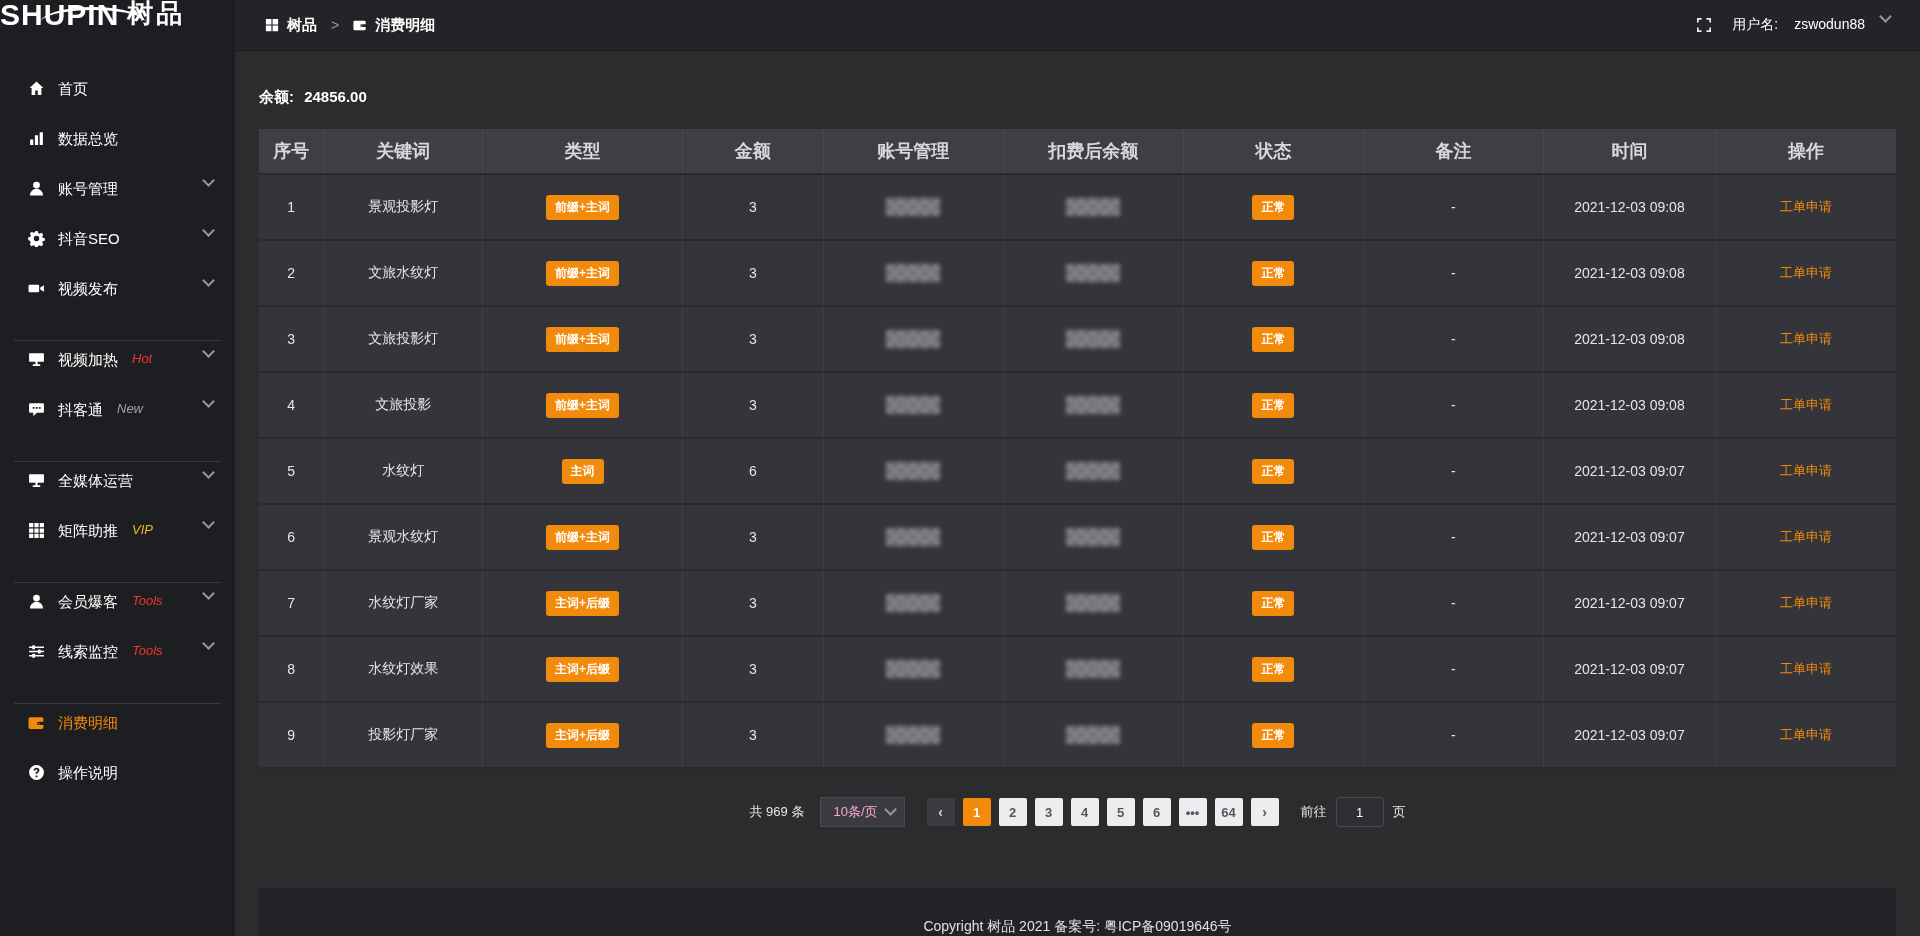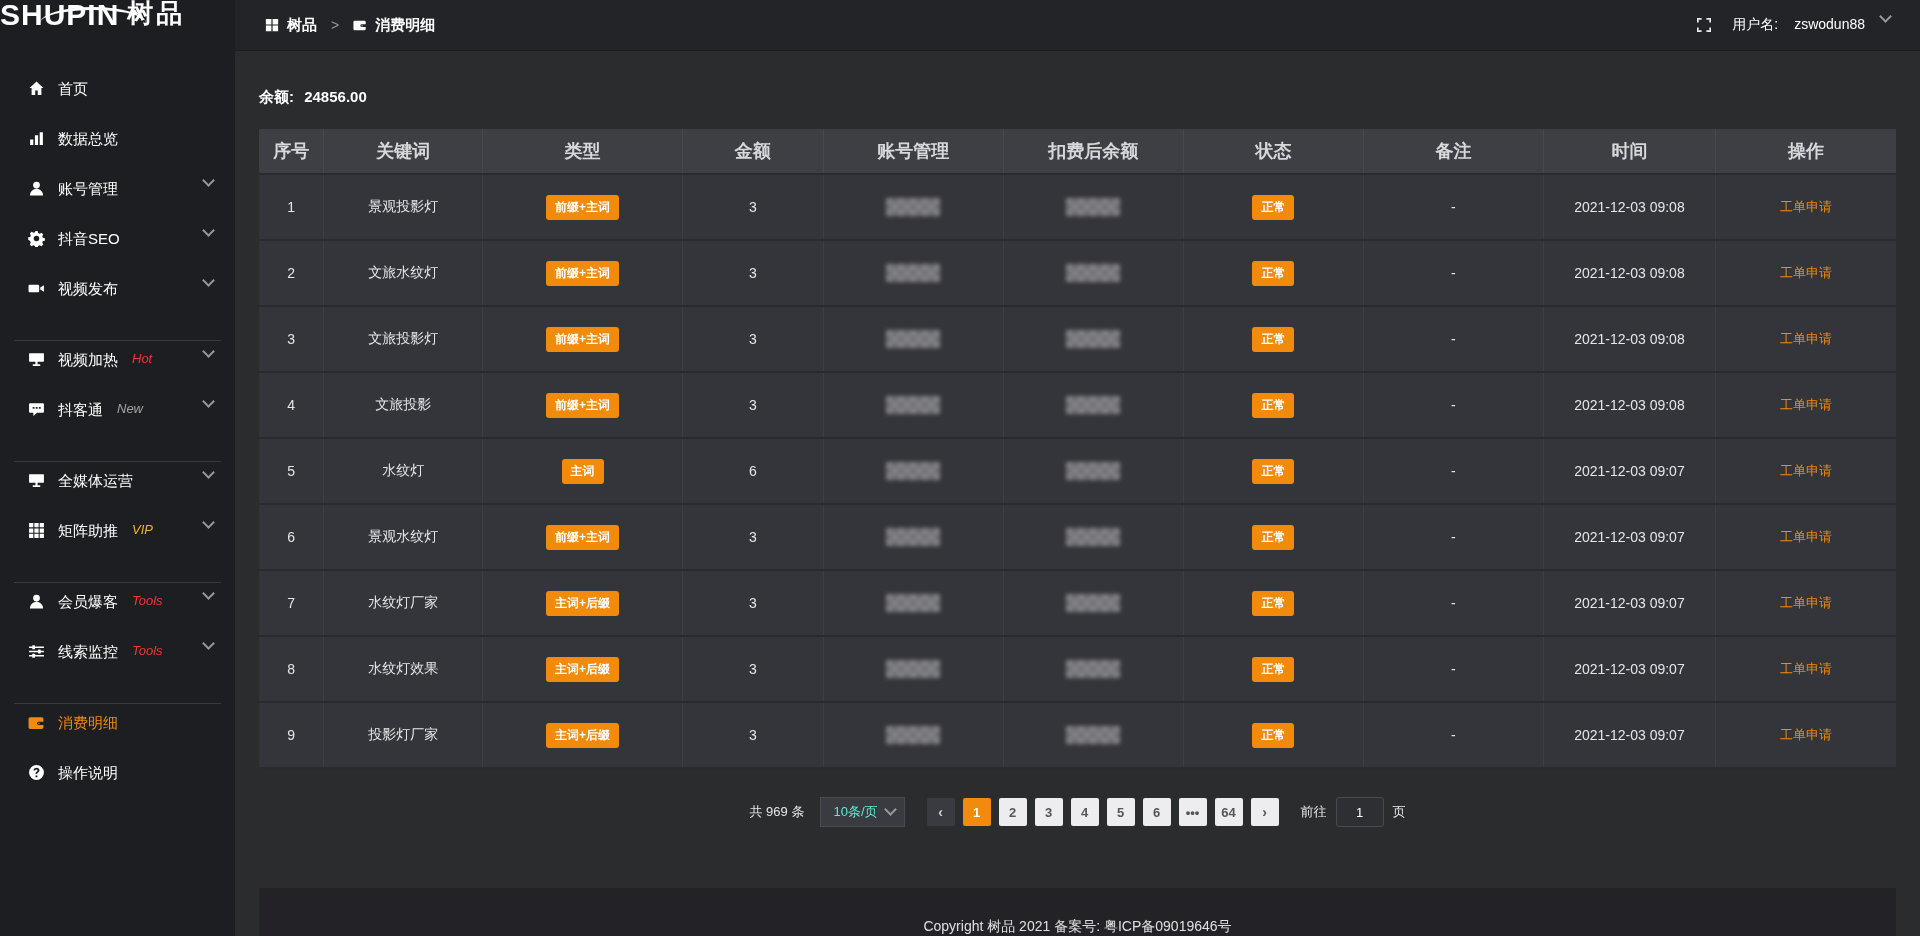--- a/index.html
+++ b/index.html
@@ -60,21 +60,21 @@
       linear-gradient(45deg,#7e7e82 25%,transparent 25%,transparent 75%,#7e7e82 75%),
       linear-gradient(45deg,#7e7e82 25%,#9b9b9f 25%,#9b9b9f 75%,#7e7e82 75%);
     background-size:12px 12px;background-position:0 0,6px 6px}
   .action-link{color:var(--accent);font-size:13px;cursor:pointer}
   
   .pager{margin-top:28px;display:flex;align-items:center;justify-content:center;
     font-size:13px;color:#e6e6e8;gap:8px;flex-shrink:0}
   .ptotal{margin-right:8px}
   .psel{position:relative;background:#3a3b40;border:1px solid #4a4b51;border-radius:0;
     height:28px;display:flex;align-items:center;padding:0 26px 0 12px;margin-right:14px;
-    color:#5eead4;cursor:pointer}
+    color:#f9a8d4;cursor:pointer}
   .psel .chev{position:absolute;right:9px;top:11px}
   .pbtn{min-width:28px;height:28px;padding:0 4px;border-radius:2px;background:#ededf0;
     color:#55565c;display:flex;align-items:center;justify-content:center;
     font-size:13px;font-weight:700;cursor:pointer;box-sizing:border-box}
   .pbtn.dark{background:#3a3b40;color:#cfcfd4}
   .pbtn.active{background:var(--accent);color:#fff}
   .parrow{font-size:14px;line-height:1}
   .goto{margin-left:14px;display:flex;align-items:center;gap:9px}
   .goto input{width:42px;height:26px;background:#2e2f33;border:1px solid #4a4b51;
     border-radius:3px;color:#fff;text-align:center;font-size:13px;

